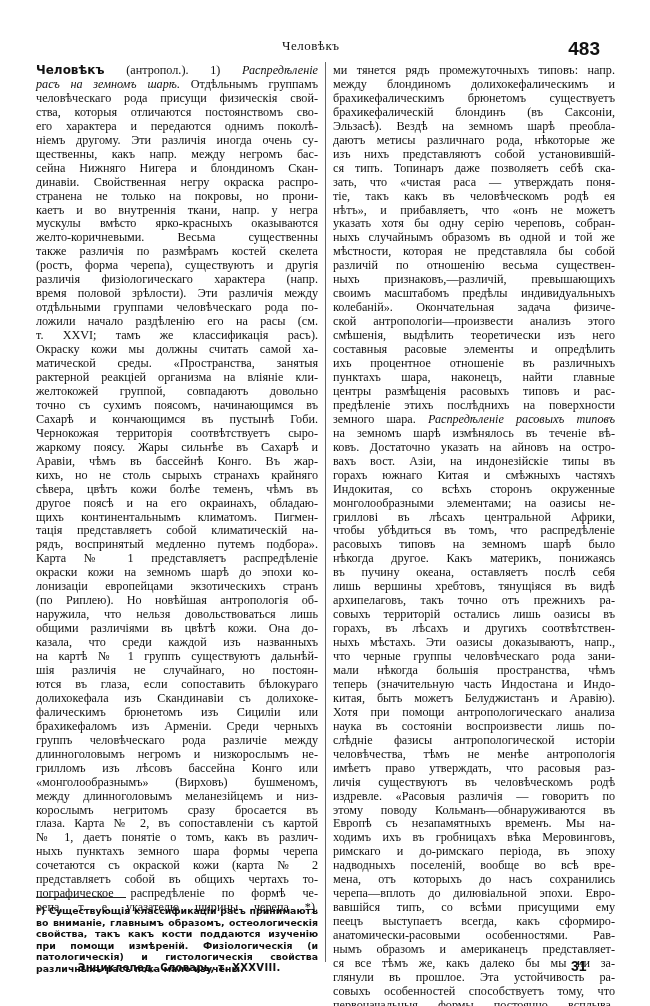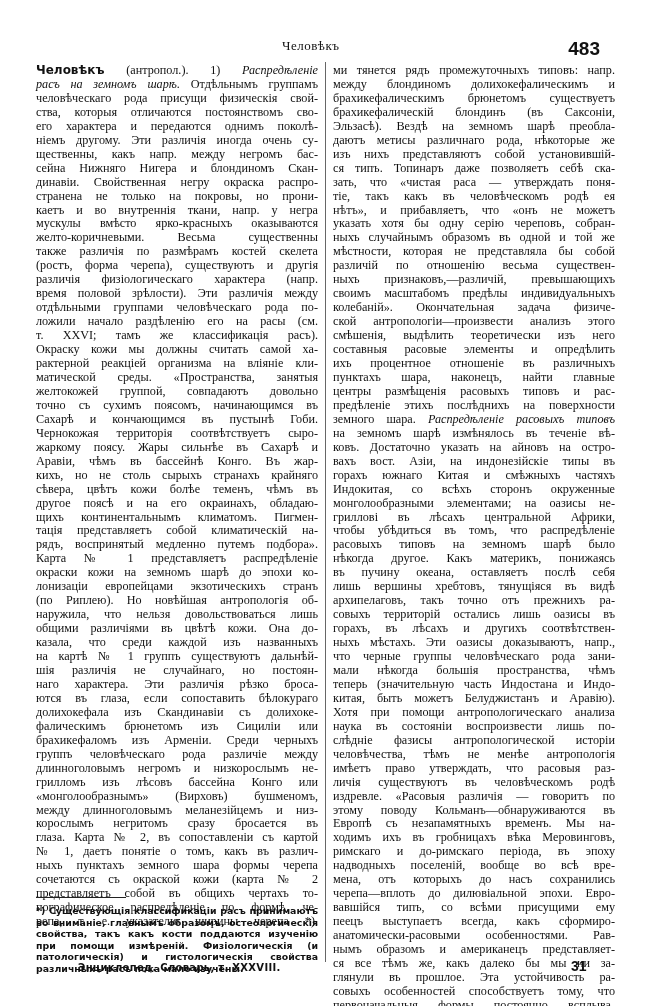--- a/index.html
+++ b/index.html
@@ -43,22 +43,22 @@
     <span class="line">мускулы вмѣсто ярко-красныхъ оказываются</span>
     <span class="line">желто-коричневыми. Весьма существенны</span>
     <span class="line">также различія по размѣрамъ костей скелета</span>
     <span class="line">(ростъ, форма черепа), существуютъ и другія</span>
     <span class="line">различія физіологическаго характера (напр.</span>
     <span class="line">время половой зрѣлости). Эти различія между</span>
     <span class="line">отдѣльными группами человѣческаго рода по-</span>
     <span class="line">ложили начало раздѣленію его на расы (см.</span>
     <span class="line">т. XXVI; тамъ же классификація расъ).</span>
     <span class="line">Окраску кожи мы должны считать самой ха-</span>
+    <span class="line">матической среды. «Пространства, занятыя</span>
     <span class="line">рактерной реакціей организма на вліяніе кли-</span>
-    <span class="line">матической среды. «Пространства, занятыя</span>
     <span class="line">желтокожей группой, совпадаютъ довольно</span>
     <span class="line">точно съ сухимъ поясомъ, начинающимся въ</span>
     <span class="line">Сахарѣ и кончающимся въ пустынѣ Гоби.</span>
     <span class="line">Чернокожая территорія соотвѣтствуетъ сыро-</span>
     <span class="line">жаркому поясу. Жары сильнѣе въ Сахарѣ и</span>
     <span class="line">Аравіи, чѣмъ въ бассейнѣ Конго. Въ жар-</span>
     <span class="line">кихъ, но не столь сырыхъ странахъ крайняго</span>
     <span class="line">сѣвера, цвѣтъ кожи болѣе теменъ, чѣмъ въ</span>
     <span class="line">другое поясѣ и на его окраинахъ, обладаю-</span>
     <span class="line">щихъ континентальнымъ климатомъ. Пигмен-</span>
@@ -66,21 +66,20 @@
     <span class="line">рядъ, воспринятый медленно путемъ подбора».</span>
     <span class="line">Карта № 1 представляетъ распредѣленіе</span>
     <span class="line">окраски кожи на земномъ шарѣ до эпохи ко-</span>
     <span class="line">лонизаціи европейцами экзотическихъ странъ</span>
     <span class="line">(по Риплею). Но новѣйшая антропологія об-</span>
     <span class="line">наружила, что нельзя довольствоваться лишь</span>
     <span class="line">общими различіями въ цвѣтѣ кожи. Она до-</span>
     <span class="line">казала, что среди каждой изъ названныхъ</span>
     <span class="line">на картѣ № 1 группъ существуютъ дальнѣй-</span>
     <span class="line">шія различія не случайнаго, но постоян-</span>
-    <span class="line">наго характера. Эти различія рѣзко броса-</span>
     <span class="line">ются въ глаза, если сопоставить бѣлокураго</span>
     <span class="line">долихокефала изъ Скандинавіи съ долихоке-</span>
     <span class="line">фалическимъ брюнетомъ изъ Сициліи или</span>
     <span class="line">брахикефаломъ изъ Арменіи. Среди черныхъ</span>
     <span class="line">группъ человѣческаго рода различіе между</span>
     <span class="line">длинноголовымъ негромъ и низкорослымъ не-</span>
     <span class="line">грилломъ изъ лѣсовъ бассейна Конго или</span>
     <span class="line">«монголообразнымъ» (Вирховъ) бушменомъ,</span>
     <span class="line">между длинноголовымъ меланезійцемъ и низ-</span>
     <span class="line">корослымъ негритомъ сразу бросается въ</span>

